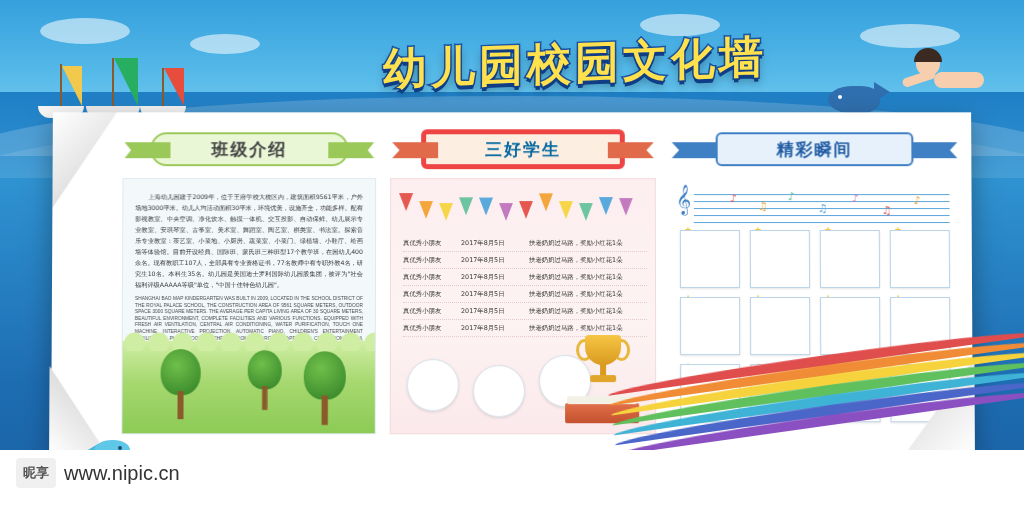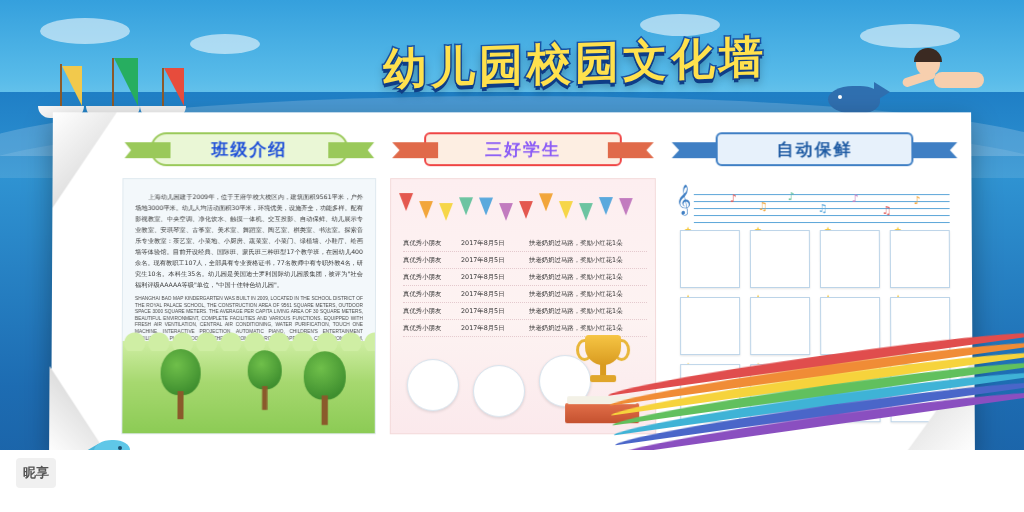--- a/index.html
+++ b/index.html
@@ -165,27 +165,27 @@
     border-radius: 6px;
     font-size: 17px;
     font-weight: bold;
     letter-spacing: 2px;
     color: #2b6a2b;
     font-family: "DejaVu Sans", "Liberation Sans", sans-serif;
   }
   .ribbon.green .plate {
     background: #eaf7d6;
     border: 2px solid #9ac95a;
-    color: #1d4ed8;
+    color: #404040;
     border-radius: 16px;
   }
   .ribbon.red .plate {
     background: #fdeee2;
-    border: 2px solid #ef4444;
-    color: #8b5cf6;
+    border: 5px solid #ef4444;
+    color: #0369a1;
     border-radius: 6px;
   }
   .ribbon.blue .plate {
     background: #e7f1fb;
     border: 2px solid #3f7fc4;
     color: #1f5ba3;
     border-radius: 6px;
   }
   .tail {
     position: absolute;
@@ -690,21 +690,21 @@
               <div class="base"></div>
             </div>
             <div class="book"></div>
           </div>
         </div>
 
         <div class="col col-c">
           <div class="ribbon blue">
             <div class="tail l"></div>
             <div class="tail r"></div>
-            <div class="plate">自动保鲜</div>
+            <div class="plate">精彩瞬间</div>
           </div>
           <div class="moments-box">
             <div class="staff">
               <div class="staff-line" style="top:10px;"></div>
               <div class="staff-line" style="top:17px;"></div>
               <div class="staff-line" style="top:24px;"></div>
               <div class="staff-line" style="top:31px;"></div>
               <div class="staff-line" style="top:38px;"></div>
               <div class="note" style="left:0px; top:2px; color:#3f7fc4; font-size:26px; line-height:26px;">𝄞</div>
               <div class="note" style="left:54px; top:8px;  color:#e05a5a;">♪</div>
@@ -793,16 +793,17 @@
   </div>
   <div class="fish" style="left:128px; top:462px; transform:scale(0.85);">
     <div class="tailf"></div>
       <div class="body" style="background:#7ad3ef;"></div>
       <div class="eye"></div>
   </div>
 
   <div class="bottom-bar">
     <div class="logo-box">
       <div class="logo-mark">昵享</div>
+      <div class="logo-text">www.nipic.cn</div>
     </div>
   </div>
 
 </div>
 
 </body></html>

